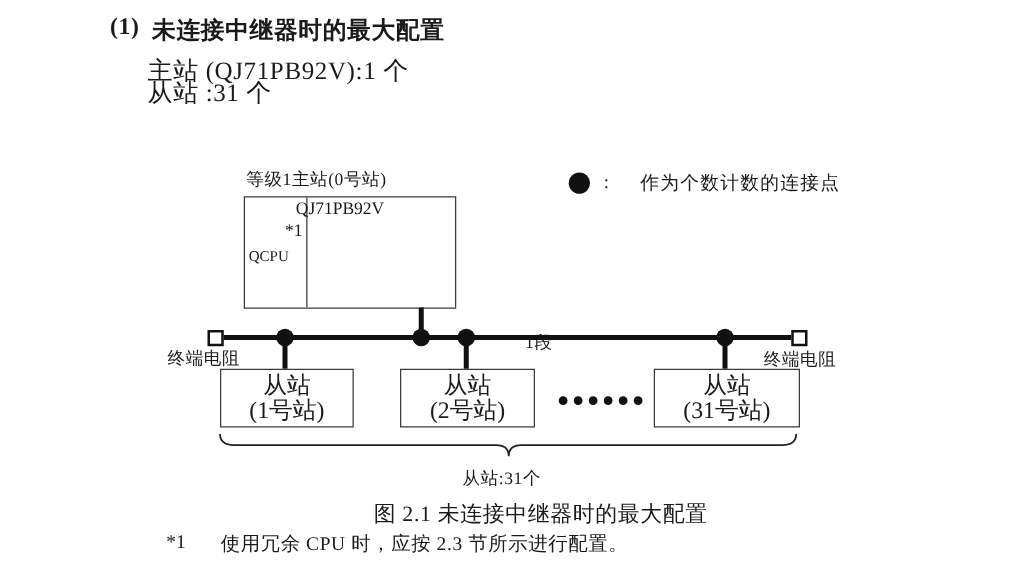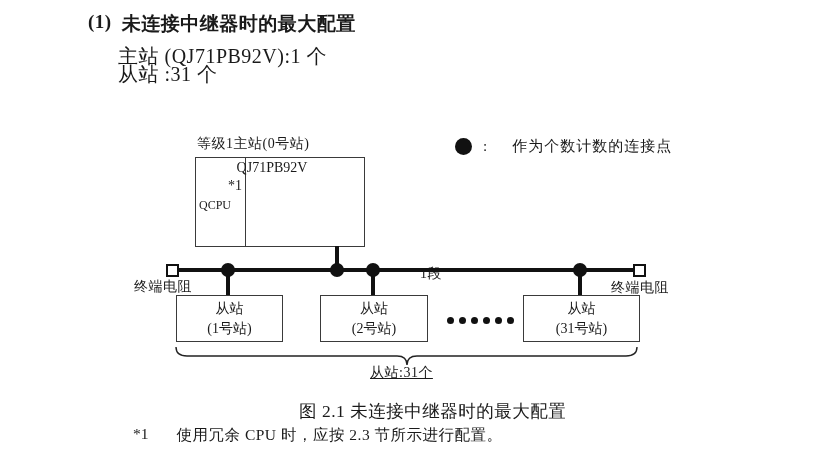--- a/index.html
+++ b/index.html
@@ -27,21 +27,21 @@
   .legend-sep{margin-left:11px;}
   .legend-text{margin-left:25px;letter-spacing:1px;}
   
   .bus-line{left:178px;top:268px;width:456px;height:4px;background:#111;}
   .term-sq{width:13px;height:13px;background:#fff;border:2px solid #111;box-sizing:border-box;top:264px;}
   .conn-dot{width:14px;height:14px;border-radius:50%;background:#111;top:263px;}
   .vline{width:4px;background:#111;}
   
   .slave-box{border:1.5px solid #3a3a3a;box-sizing:border-box;top:295px;height:47px;
     display:flex;flex-direction:column;align-items:center;justify-content:center;
-    font-size:14px;line-height:20px;text-align:center;}
+    font-size:19px;line-height:20px;text-align:center;}
   .ellipsis{left:447px;top:317px;display:flex;gap:5px;}
   .ellipsis .edot{width:7px;height:7px;border-radius:50%;background:#111;}
   .brace{left:175px;top:347px;}
   .caption{left:299px;top:399px;font-size:17.5px;font-weight:normal;letter-spacing:0.5px;}
   .footnote{left:133px;top:425px;display:flex;font-size:15.5px;}
   .footnote .fn-text{margin-left:28px;letter-spacing:0.5px;}
 </style>
 </head>
 <body>
 
@@ -113,21 +113,21 @@
     <span class="edot"></span>
     <span class="edot"></span>
     <span class="edot"></span>
   </div>
 
   <div class="abs brace">
     <svg width="464" height="22" viewBox="0 0 464 22">
       <path d="M1 0 Q1 9 12 9 L222 9 Q232 9 232 18 Q232 9 242 9 L451 9 Q462 9 462 0" fill="none" stroke="#222222" stroke-width="1.4"></path>
     </svg>
   </div>
-  <div class="abs lbl" style="left:370px;top:364px;text-decoration:underline;">从站:31个</div>
+  <div class="abs lbl" style="left:370px;top:374px;">从站:31个</div>
 
   <div class="abs caption">图 2.1 未连接中继器时的最大配置</div>
 
   <div class="abs footnote">
     <span>*1</span>
     <span class="fn-text">使用冗余 CPU 时，应按 2.3 节所示进行配置。</span>
   </div>
 
 </div>
 

